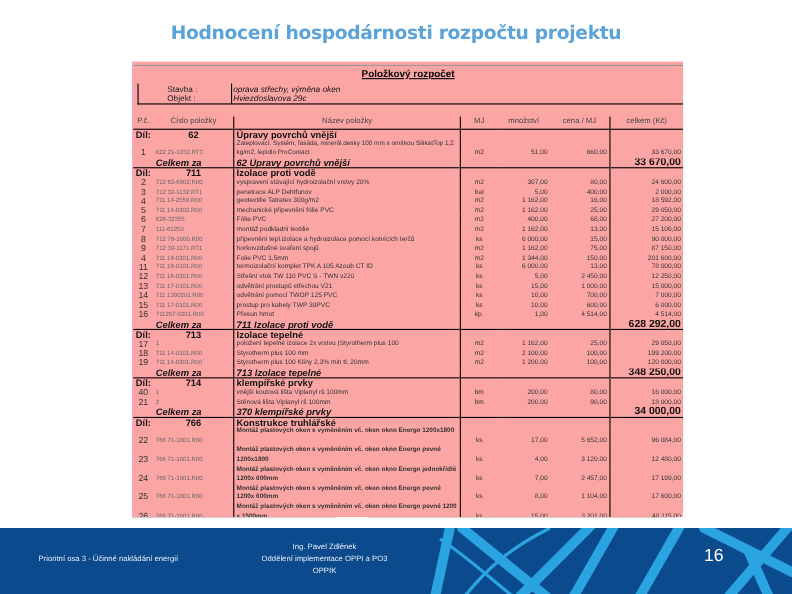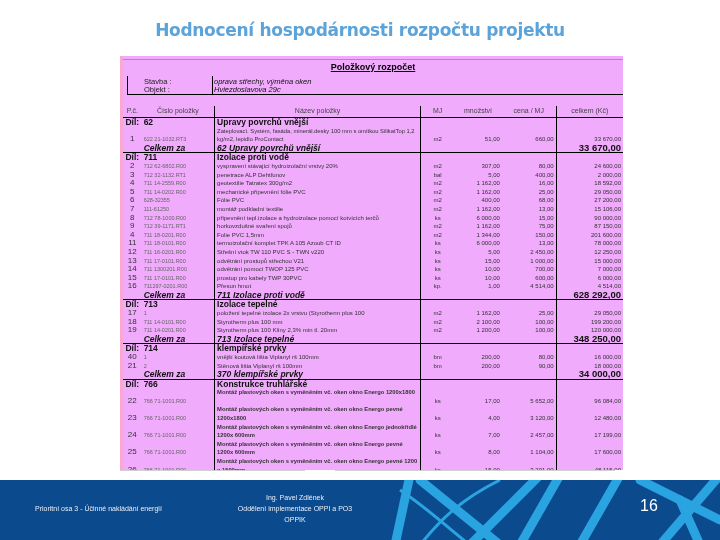--- a/index.html
+++ b/index.html
@@ -1,36 +1,36 @@
 <!DOCTYPE html>
 <html><head>
   <meta charset="utf-8">
   <style>
     html, body { margin: 0; padding: 0; }
     body { width: 720px; height: 540px; position: relative; overflow: hidden; background: #ffffff; font-family: "Liberation Sans", sans-serif; }
     .title { position: absolute; left: 0; top: 20px; width: 720px; text-align: center; color: #5ba3d9; font-size: 17px; font-weight: bold; font-family: "DejaVu Sans", sans-serif; letter-spacing: -0.3px; }
-    .sheet { position: absolute; left: 120px; top: 56px; width: 500px; height: 414px; background: #f0abfc; overflow: hidden; border-left: 3px solid #f9a8d4; }
+    .sheet { position: absolute; left: 120px; top: 56px; width: 500px; height: 414px; background: #fca5a5; overflow: hidden; border-left: 1px solid #f9a8d4; }
     .colhdr { position: absolute; left: 0; top: 0; width: 500px; height: 3px; border-bottom: 1px solid #999; }
     .doc-title { position: absolute; left: 0; top: 6px; width: 500px; text-align: center; font-size: 9px; font-weight: bold; text-decoration: underline; }
     .header-box { position: absolute; left: 4px; top: 20px; width: 496px; height: 18px; border-left: 1px solid #000; border-bottom: 1px solid #000; }
-    .hb-lbl { position: absolute; left: 16px; font-size: 7.5px; color: #222; }
+    .hb-lbl { position: absolute; left: 26px; font-size: 7.5px; color: #222; }
     .hb-val { position: absolute; left: 86px; font-size: 7.5px; font-weight: normal; font-style: italic; color: #111; }
     .hb-div { position: absolute; left: 84px; top: 0; width: 1px; height: 18px; background: #000; }
     table.grid { position: absolute; left: 0; top: 50px; width: 500px; border-collapse: collapse; table-layout: fixed; font-size: 6px; color: #333; }
     table.grid td, table.grid th { padding: 0 2px; height: 8.6px; line-height: 8.6px; white-space: nowrap; overflow: hidden; }
     table.grid th { font-weight: normal; font-size: 7px; color: #444; border-bottom: 1px solid #000; height: 11px; }
     .c-pc { width: 14px; text-align: center; font-size: 8px; }
     .c-num { width: 66px; font-size: 5.5px; color: #666; }
     .c-name { width: 194px; border-left: 1px solid #000; }
     .c-mj { width: 28px; border-left: 1px solid #000; text-align: center; }
     .c-qty { width: 42px; text-align: right; }
     .c-price { width: 48px; text-align: right; border-right: 1px solid #000; }
     .c-total { width: 60px; text-align: right; margin-left: 39px; }
     tr.dil td { font-weight: bold; font-size: 8.5px; color: #111; border-top: 1px solid #000; }
-    tr.dil td.c-num { font-size: 8.5px; color: #111; }
+    tr.dil td.c-num { font-size: 8.5px; color: #111; text-align: center; }
     tr.sum td { font-weight: bold; font-style: italic; font-size: 8.5px; color: #111; }
     tr.sum td.c-total { font-style: normal; font-size: 9.5px; }
     tr.item2 td { height: 17px; line-height: 8.6px; vertical-align: bottom; }
     tr.item2 td.c-name { white-space: normal; vertical-align: top; font-size: 5.8px; }
     .bold-name { font-weight: bold; }
     .footer { position: absolute; left: 0; top: 480px; width: 720px; height: 60px; background: #0c4a8e; overflow: hidden; }
     .footer svg { position: absolute; left: 0; top: 0; }
     .f-left { position: absolute; left: 35px; top: 25px; font-size: 7px; color: #e8eef6; }
     .f-mid { position: absolute; left: 220px; top: 12px; width: 150px; text-align: center; font-size: 7px; color: #e8eef6; line-height: 11px; }
     .f-page { position: absolute; left: 640px; top: 17px; font-size: 16px; color: #ffffff; }

